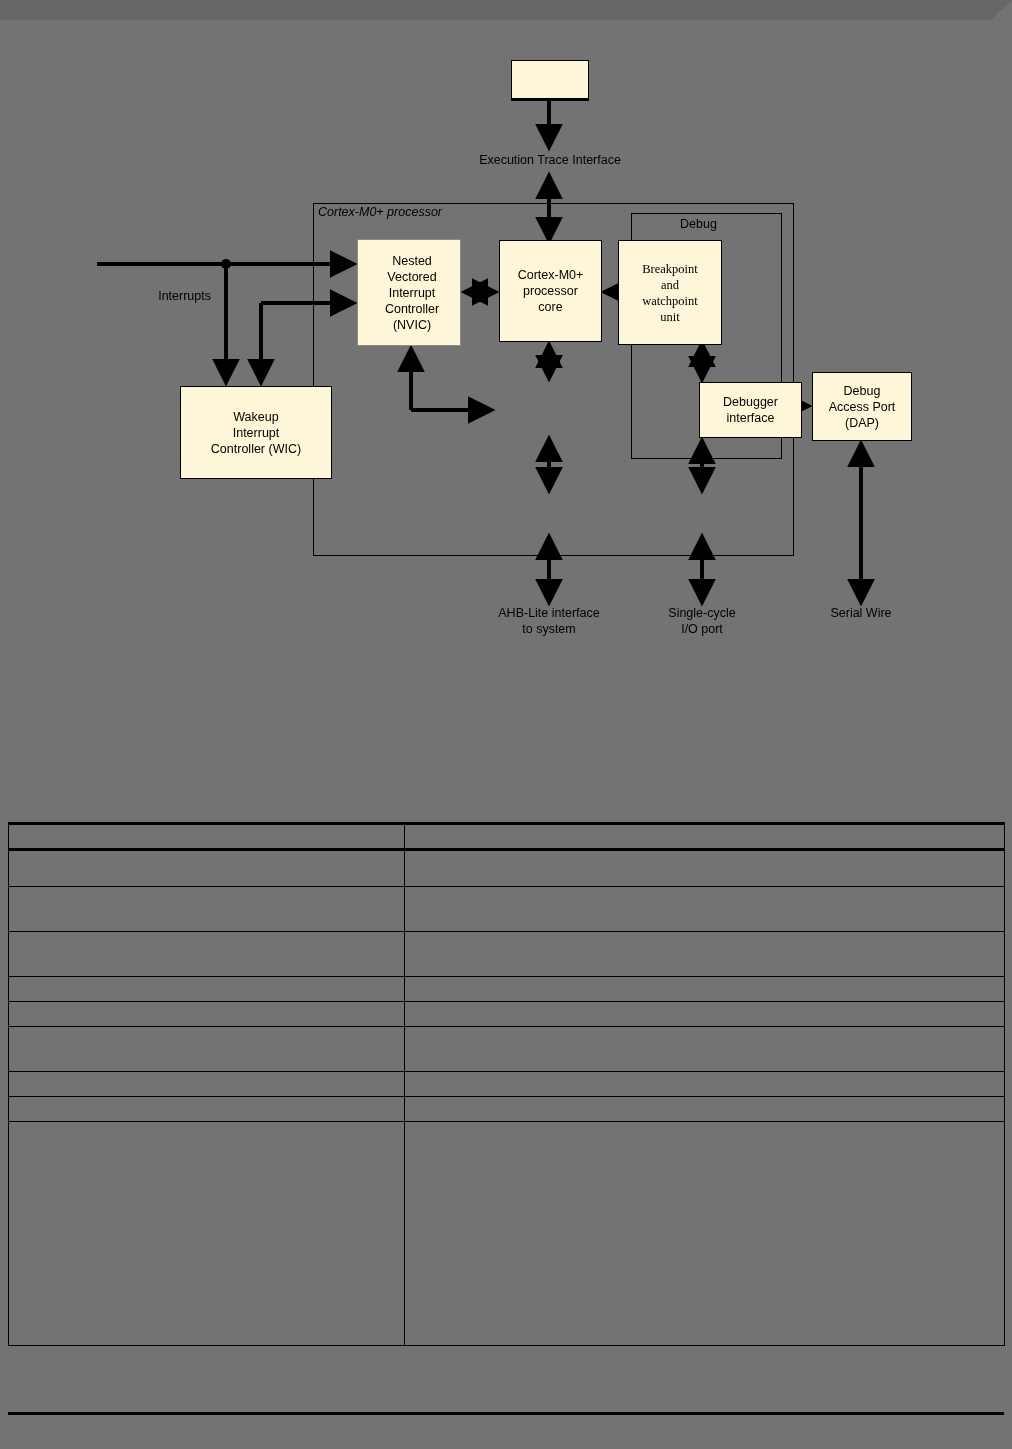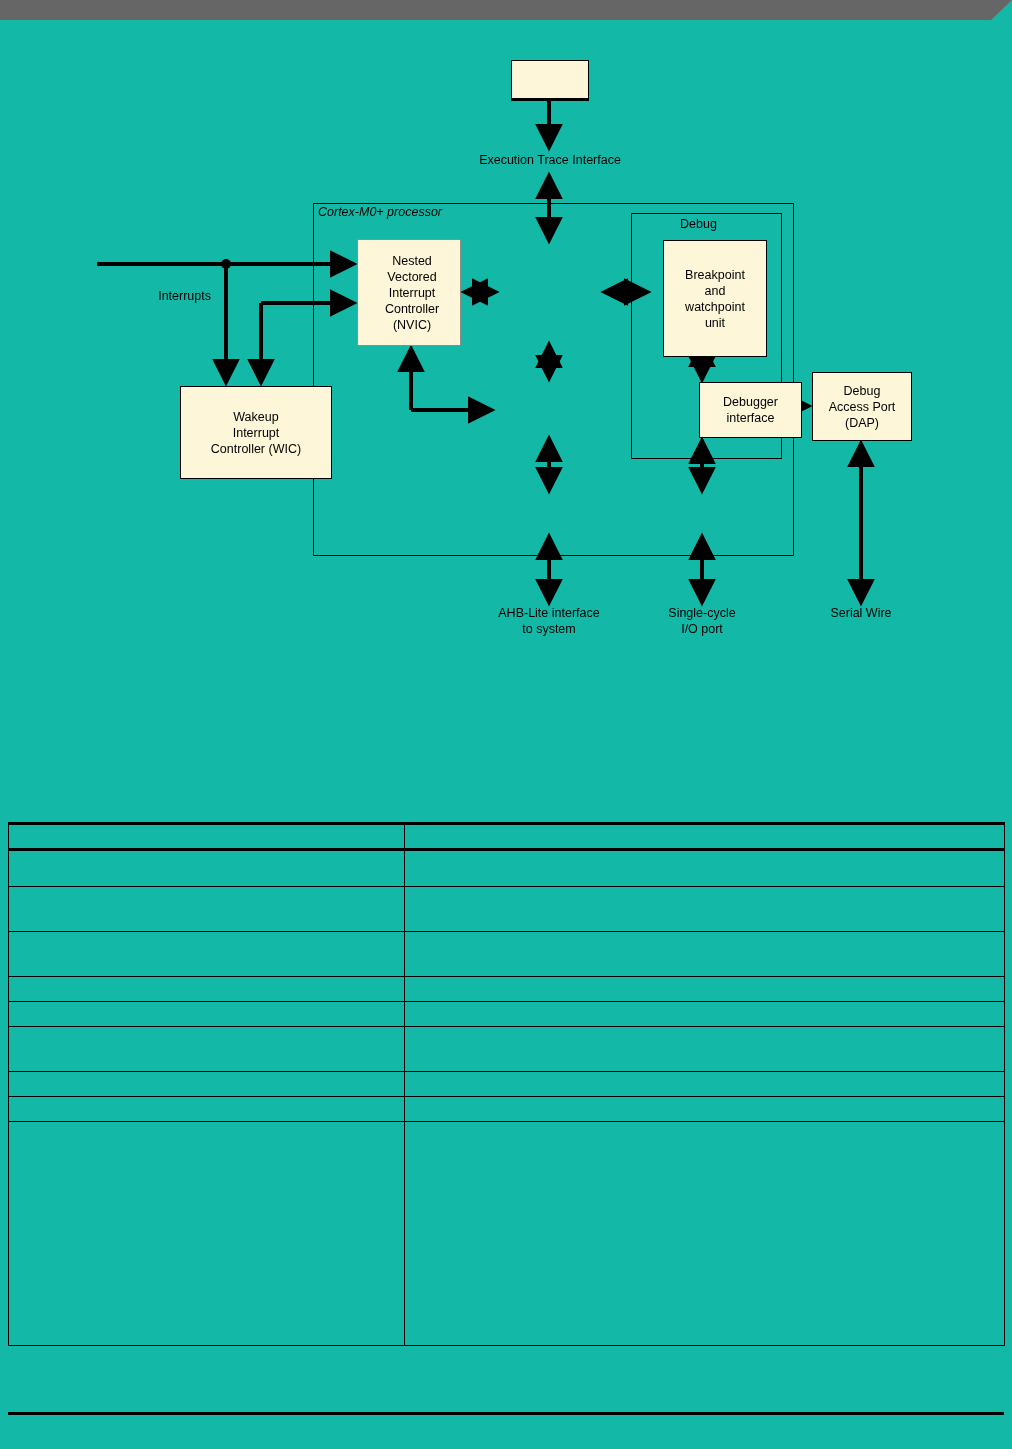--- a/index.html
+++ b/index.html
@@ -5,21 +5,21 @@
   * { box-sizing: border-box; }
   html, body {
     margin: 0; padding: 0;
     background: #ffffff;
     font-family: "Liberation Sans", sans-serif;
   }
   #page {
     position: relative;
     width: 1012px;
     height: 1449px;
-    background: #14b8a6;
+    background: #737373;
     overflow: hidden;
   }
 
   
   #header-banner {
     position: absolute;
     left: 0; top: 0;
     width: 1012px; height: 20px;
     background: #666666;
     clip-path: polygon(0 0, 1012px 0, 991px 20px, 0 20px);
@@ -178,22 +178,25 @@
     <div class="group-label" style="left:680px; top:217px;">Debug</div>
 
     <div class="free-label" style="left:91px; top:244px; width:120px; text-align:right;margin-top:44px;">Interrupts</div>
 
     <div class="node raised" style="left:357px; top:239px; width:104px; height:107px;padding-left:6px;">Nested
 Vectored
 Interrupt
 Controller
 (NVIC)</div>
 
-
-    <div class="node" style="left:663px; top:240px; width:104px; height:117px;">Breakpoint
+    <div class="node" style="left:499px; top:240px; width:103px; height:102px;">Cortex-M0+
+processor
+core</div>
+
+    <div class="node" style="left:618px; top:240px; width:104px; height:105px;font-family:Liberation Serif, serif;">Breakpoint
 and
 watchpoint
 unit</div>
 
     <div class="node" style="left:180px; top:386px; width:152px; height:93px;">Wakeup
 Interrupt
 Controller (WIC)</div>
 
 
     <div class="node" style="left:651px; top:382px; width:103px; height:56px;margin-left:48px;">Debugger

